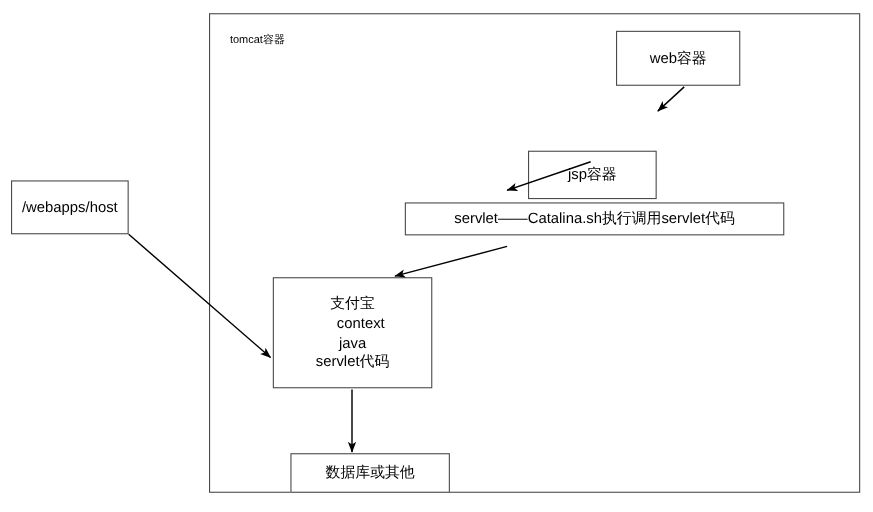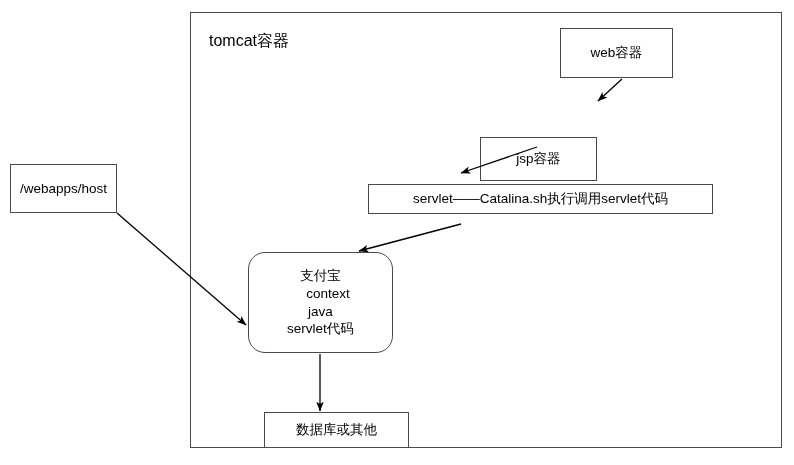--- a/index.html
+++ b/index.html
@@ -34,21 +34,21 @@
   }
   .container-box {
     display: block;
     text-align: left;
     z-index: 1;
   }
   .container-label {
     position: absolute;
     left: 18px;
     top: 18px;
-    font-size: 16px;
+    font-size: 10px;
     color: #000000;
     white-space: pre;
   }
   .multiline {
     display: block;
     white-space: pre;
     line-height: 1.32;
     font-size: 13.5px;
   }
   svg.edges {
@@ -88,20 +88,20 @@
         <path d="M 117,213 L 246,325" class="edge-line" marker-end="url(#arrowhead)"></path>
         <path d="M 320,354 L 320,411" class="edge-line" marker-end="url(#arrowhead)"></path>
       </g>
   </svg>
 
   <div id="node-layer">
       <div class="box" style="left: 10px; top: 164px; width: 107px; height: 49px;"><span class="multiline">/webapps/host</span></div>
       <div class="box" style="left: 560px; top: 28px; width: 113px; height: 50px;"><span class="multiline">web容器</span></div>
       <div class="box" style="left: 480px; top: 102px; width: 117px; height: 44px; margin-top: 35px;"><span class="multiline">jsp容器</span></div>
       <div class="box" style="left: 368px; top: 184px; width: 345px; height: 30px;"><span class="multiline">servlet——Catalina.sh执行调用servlet代码</span></div>
-      <div class="box" style="left: 248px; top: 252px; width: 145px; height: 101px; border-radius: 17px;"><span class="multiline">支付宝
+      <div class="box" style="left: 248px; top: 252px; width: 145px; height: 101px;"><span class="multiline">支付宝
     context
 java
 servlet代码</span></div>
       <div class="box" style="left: 264px; top: 412px; width: 145px; height: 36px;"><span class="multiline">数据库或其他</span></div>
     </div>
 
 </div>
 
 </body></html>

